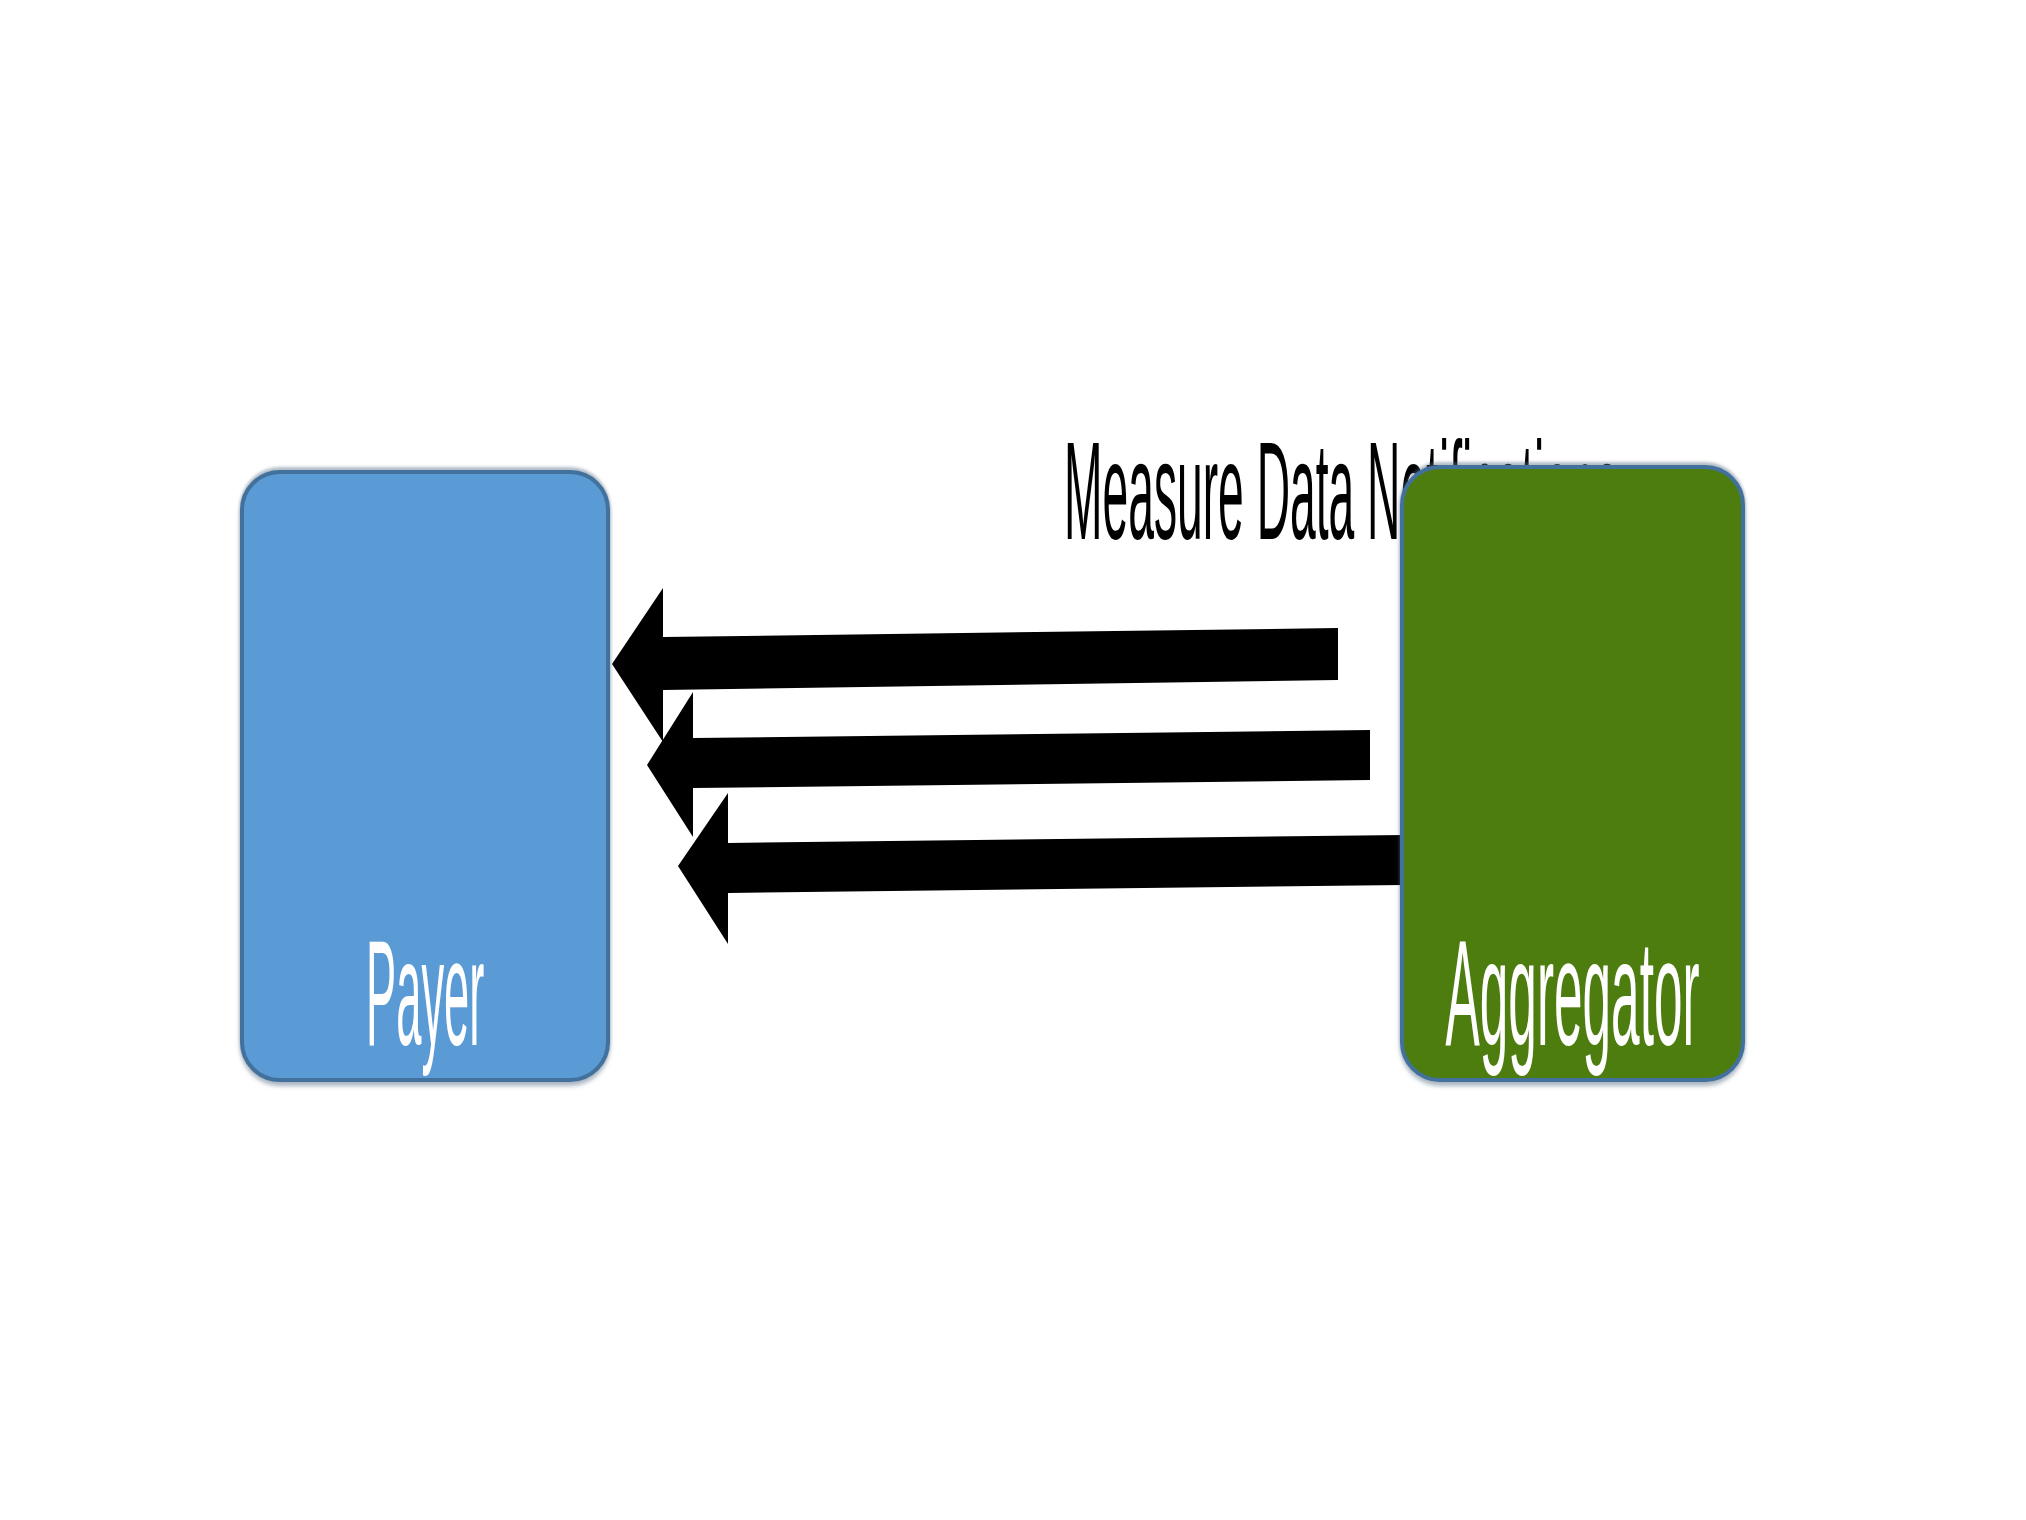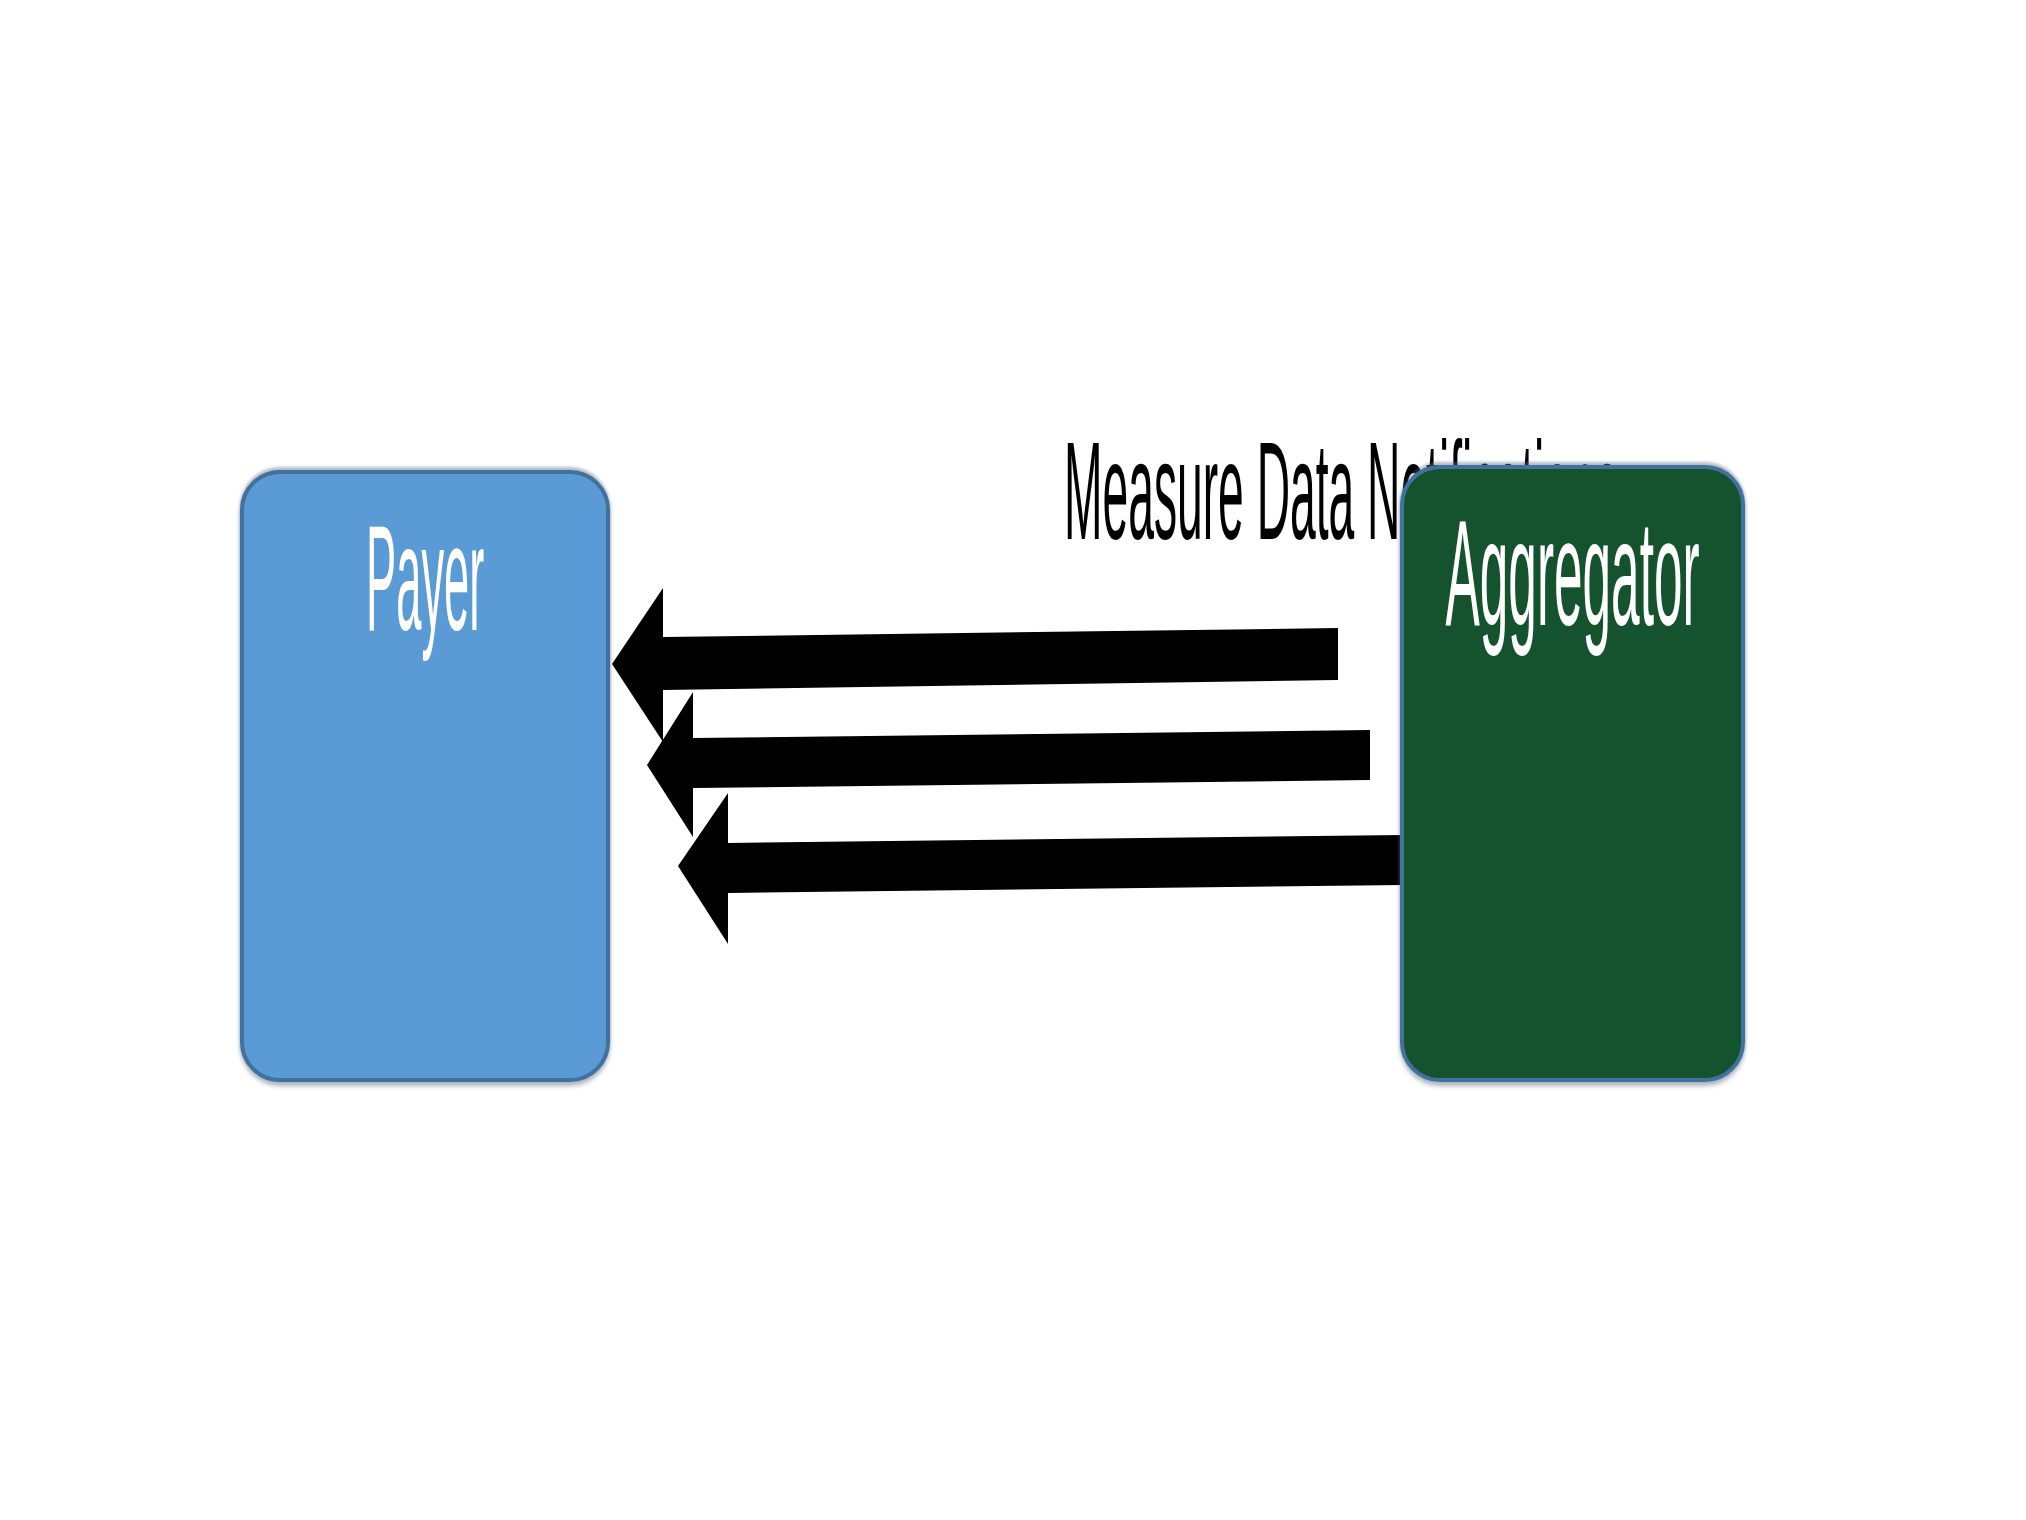--- a/index.html
+++ b/index.html
@@ -30,21 +30,21 @@
     white-space: nowrap;
     transform-origin: 50% 50%;
   }
   .diagram-title .squeeze { transform: scaleX(0.33); }
   .node {
     position: absolute;
     box-sizing: border-box;
     border: 4px solid;
     border-radius: 40px;
     display: flex;
-    align-items: flex-start;
+    align-items: flex-end;
     justify-content: center;
     padding-top: 20px;
     font-size: 151px;
     line-height: 1.117;
     box-shadow: 0 -3px 3px rgba(88,110,134,0.45), 0 4px 4px rgba(88,110,134,0.5);
   }
   .node-payer {
     left: 240px;
     top: 470px;
     width: 370px;
@@ -79,17 +79,17 @@
   <svg class="arrows-layer" viewBox="0 0 2026 1520" xmlns="http://www.w3.org/2000/svg">
       <polygon points="612,664 663,588 663,637 1338,628 1338,680 663,690 663,742" fill="#000000"></polygon>
       <polygon points="647,765 693,692 693,738 1370,730 1370,780 693,788 693,837" fill="#000000"></polygon>
       <polygon points="678,866 728,793 728,843 1404,835 1404,885 728,893 728,944" fill="#000000"></polygon>
     </svg>
 
   <div class="node node-payer" style="background: rgb(91, 155, 213); border-color: rgb(65, 113, 156); color: rgb(255, 255, 255);">
     <span class="squeeze">Payer</span>
   </div>
 
-  <div class="node node-aggregator" style="background: #14532d; border-color: rgb(65, 113, 156); color: rgb(255, 255, 255);">
+  <div class="node node-aggregator" style="background: #4d7c0f; border-color: rgb(65, 113, 156); color: rgb(255, 255, 255);">
     <span class="squeeze">Aggregator</span>
   </div>
 
 </div>
 
 </body></html>

